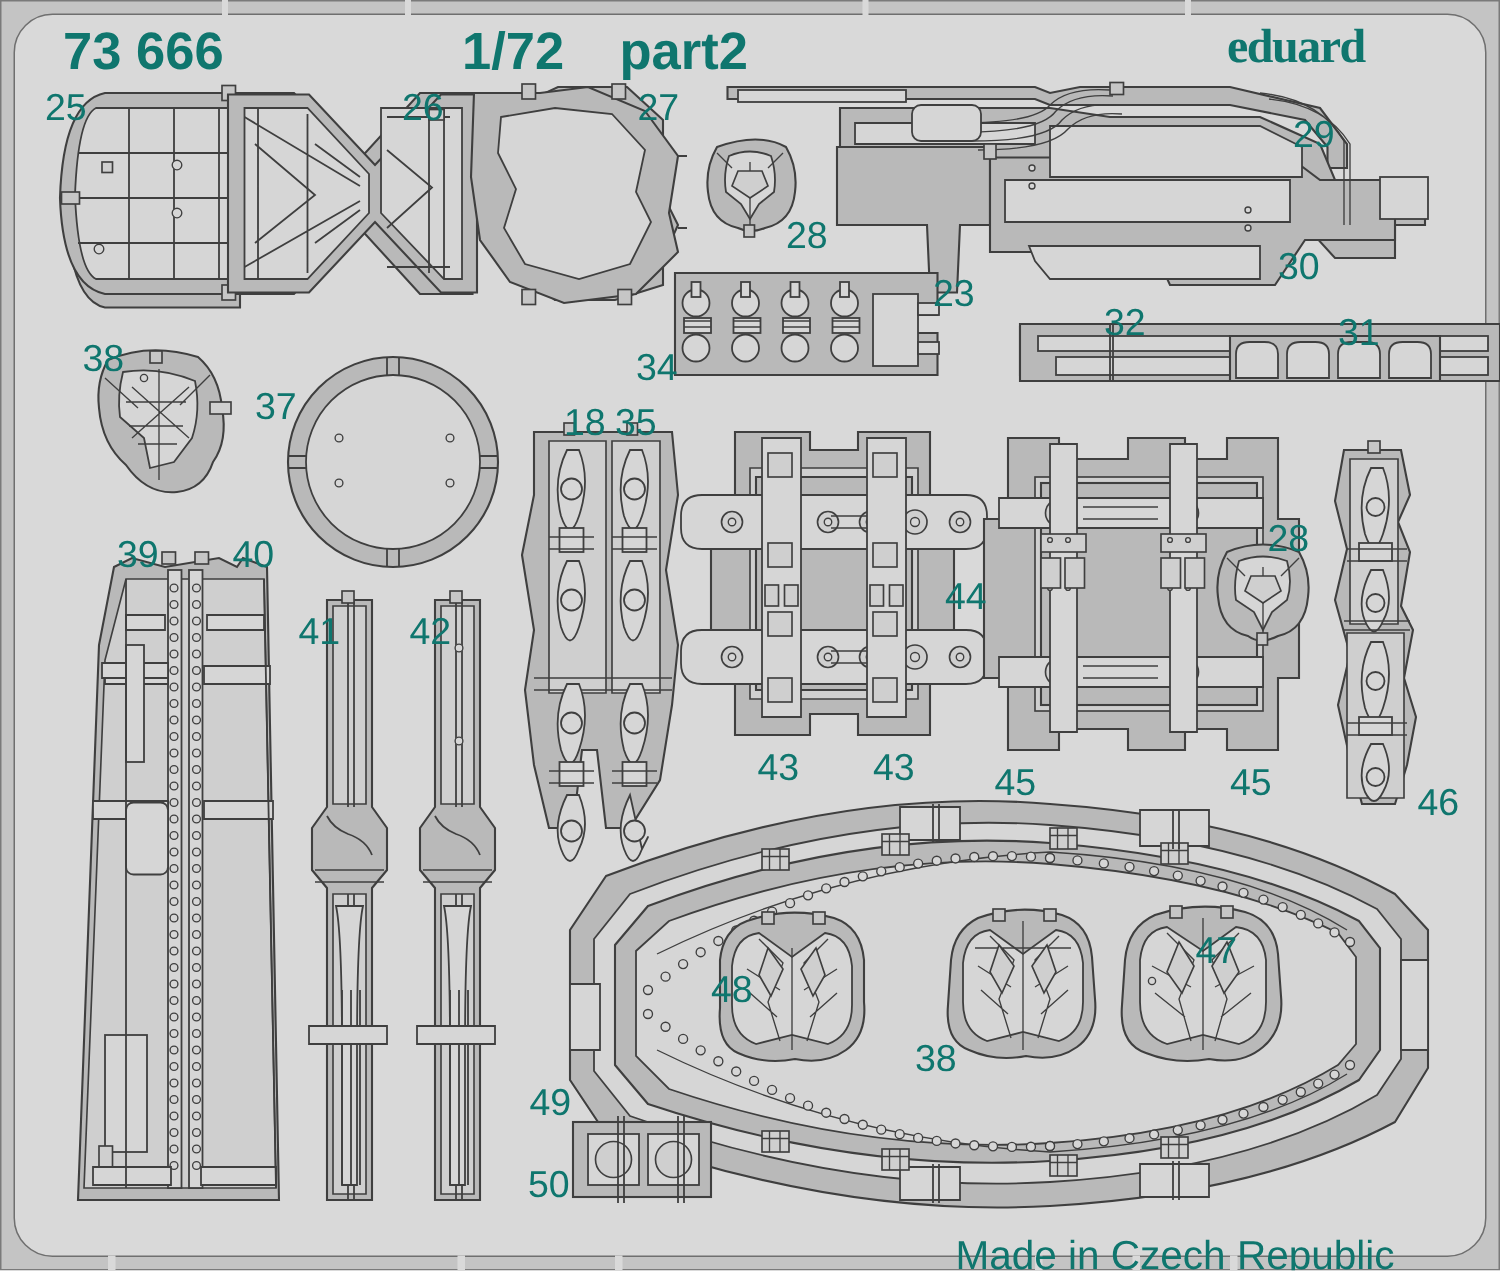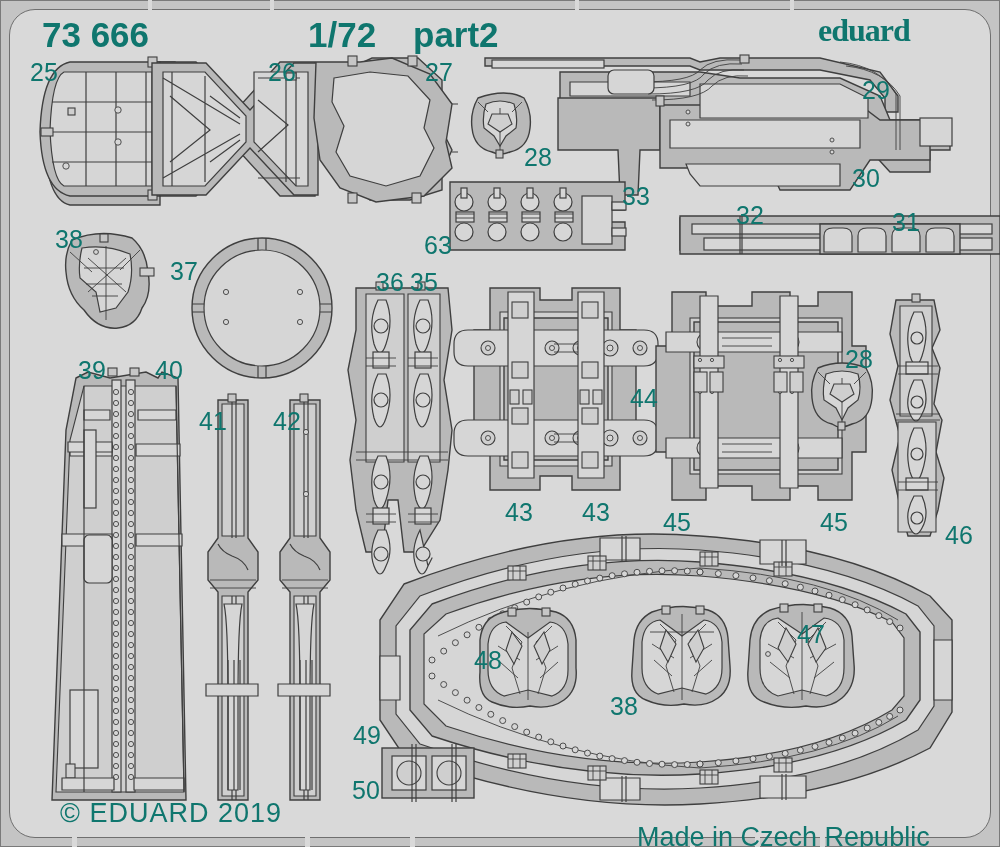--- a/index.html
+++ b/index.html
@@ -696,37 +696,36 @@
       <circle class="c2" cx="449" cy="773" r="12"></circle>
       <path class="ln" d="M412 744 V802 M416 744 V802 M452 744 V802 M456 744 V802"></path>
     </g>
   </svg>
 
   <div class="lbl title-txt" style="left:42px;top:17px;">73 666</div>
   <div class="lbl title-txt" style="left:308px;top:17px;">1/72</div>
   <div class="lbl title-txt" style="left:413px;top:17px;">part2</div>
   <div class="lbl logo-txt" style="left:818px;top:14px;">eduard</div>
 
-  <div class="lbl foot" style="left:60px;top:800px;letter-spacing:1px;">© EDUARD 2019</div>
   <div class="lbl foot-r" style="left:637px;top:800px;">Made in Czech Republic</div>
 
   <div id="numbers">
       <div class="lbl num" style="left: 30px; top: 60px;">25</div>
       <div class="lbl num" style="left: 268px; top: 60px;">26</div>
       <div class="lbl num" style="left: 425px; top: 60px;">27</div>
       <div class="lbl num" style="left: 862px; top: 67px; margin-top: 11px;">29</div>
       <div class="lbl num" style="left: 524px; top: 145px;">28</div>
       <div class="lbl num" style="left: 852px; top: 166px;">30</div>
-      <div class="lbl num" style="left: 622px; top: 184px;">33</div>
+      <div class="lbl num" style="left: 622px; top: 184px;">23</div>
       <div class="lbl num" style="left: 736px; top: 203px;">32</div>
       <div class="lbl num" style="left: 892px; top: 210px;">31</div>
-      <div class="lbl num" style="left: 424px; top: 233px;">63</div>
+      <div class="lbl num" style="left: 424px; top: 233px;">34</div>
       <div class="lbl num" style="left: 55px; top: 227px;">38</div>
       <div class="lbl num" style="left: 170px; top: 259px;">37</div>
-      <div class="lbl num" style="left: 376px; top: 270px;">36</div>
+      <div class="lbl num" style="left: 376px; top: 270px;">18</div>
       <div class="lbl num" style="left: 410px; top: 270px;">35</div>
       <div class="lbl num" style="left: 845px; top: 347px;">28</div>
       <div class="lbl num" style="left: 78px; top: 358px;">39</div>
       <div class="lbl num" style="left: 155px; top: 358px;">40</div>
       <div class="lbl num" style="left: 630px; top: 386px;">44</div>
       <div class="lbl num" style="left: 199px; top: 409px;">41</div>
       <div class="lbl num" style="left: 273px; top: 409px;">42</div>
       <div class="lbl num" style="left: 505px; top: 500px;">43</div>
       <div class="lbl num" style="left: 582px; top: 500px;">43</div>
       <div class="lbl num" style="left: 663px; top: 510px;">45</div>

